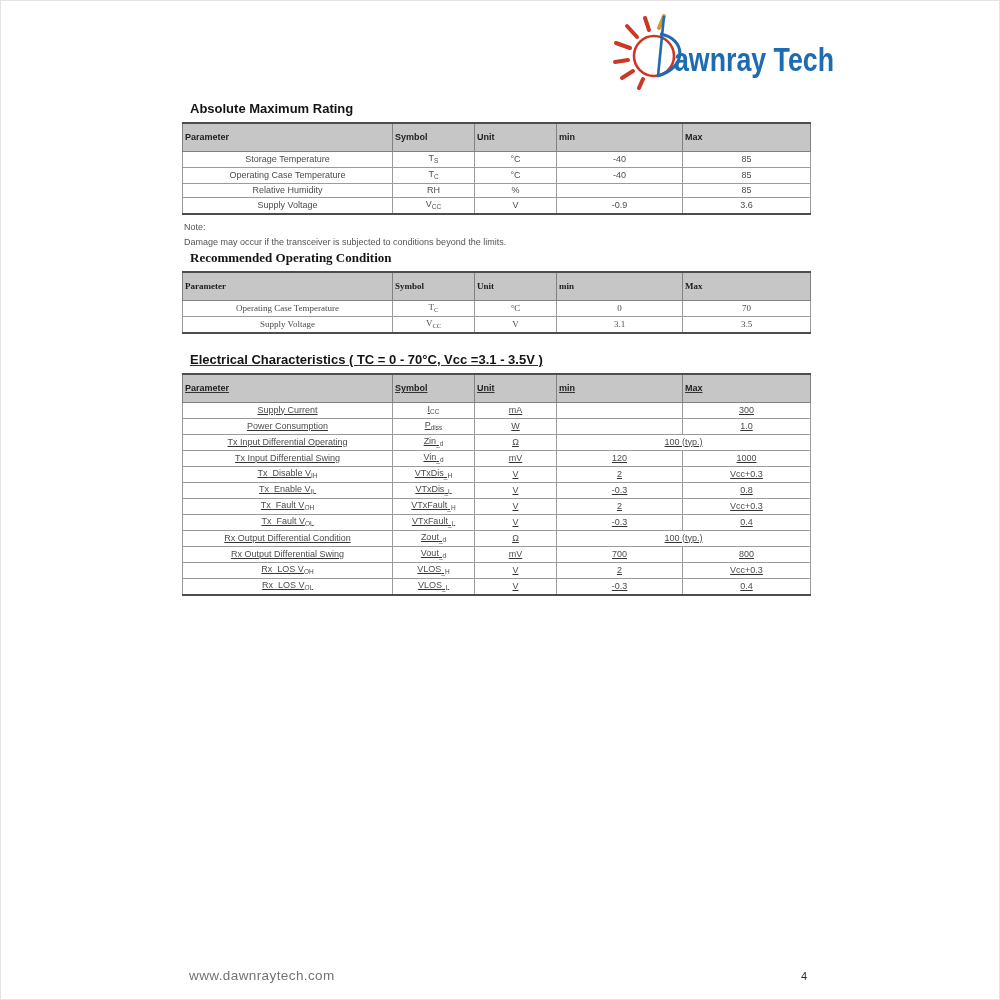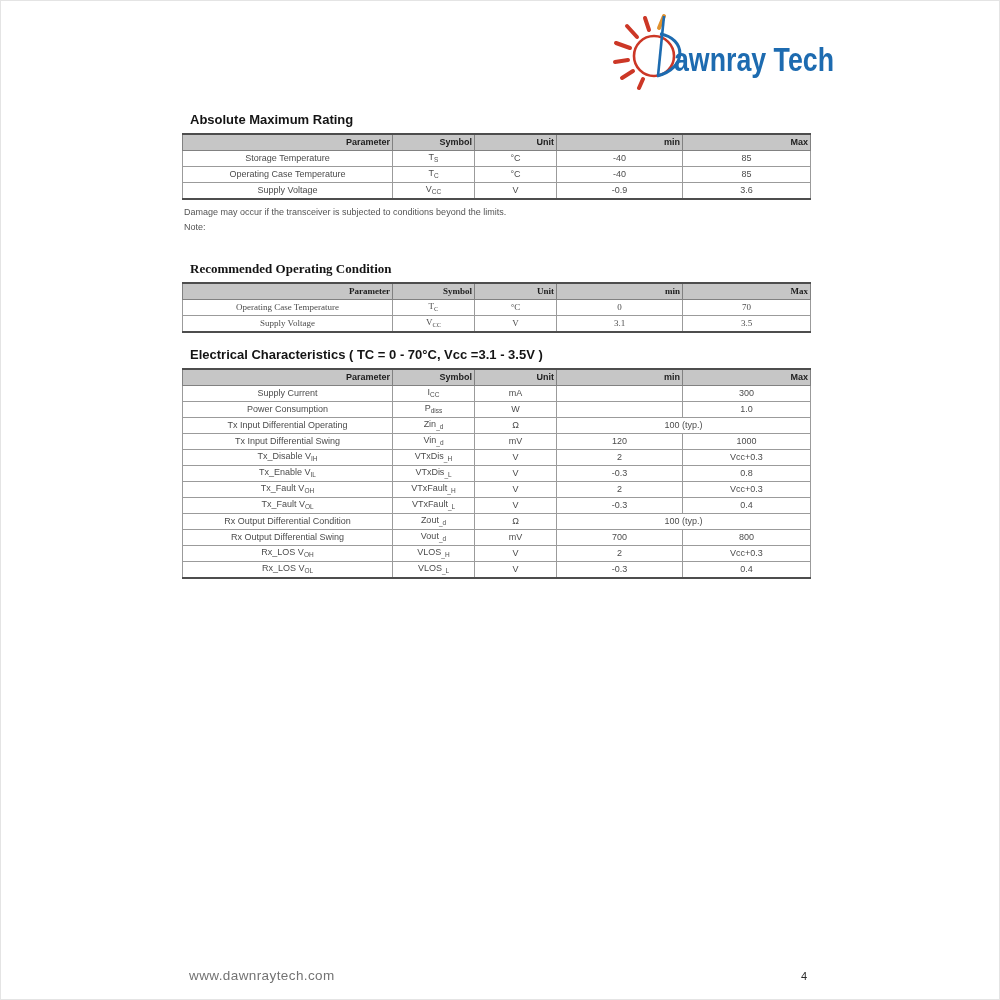--- a/index.html
+++ b/index.html
@@ -13,37 +13,37 @@
   }
   .page { position:absolute; inset:0; outline:1px solid #e4e4e4; outline-offset:-1px; }
 
   
   .logo { position:absolute; left:602px; top:10px; width:238px; height:80px; }
 
   
   .section { position:absolute; left:182px; width:628px; }
   #sec1 { top:97px; }
   #sec2 { top:246px;font-family:Liberation Serif, serif; }
-  #sec3 { top:332px; }
+  #sec3 { top:348px;text-decoration:underline; }
   .section h2 {
-    margin:15px 0 6px 8px;
+    margin:4px 0 6px 8px;
     font-size:13px; line-height:15px;
     font-weight:bold; color:#141414;
     white-space:nowrap;
   }
 
   table.spec {
     width:628px; border-collapse:collapse; table-layout:fixed;
     border-top:2px solid #4d4d4d; border-bottom:2px solid #4d4d4d;
     background:#fff;
   }
   table.spec th {
     background:#c6c6c6; color:#1d1d1d;
     font-size:9px; font-weight:bold;
-    height:16px; padding:0 2px; text-align:right;
+    height:28px; padding:0 2px; text-align:left;
     border:1px solid #818181;
   }
   table.spec td {
     font-size:9px; color:#4c4c4c;
     height:14px; line-height:13px; padding:0 2px;
     text-align:center; vertical-align:middle;
     border:1px solid #9b9b9b;
     overflow:hidden; white-space:nowrap;
   }
   table.spec sub { font-size:6.5px; vertical-align:-2px; letter-spacing:0; }
@@ -120,31 +120,38 @@
             <td>85</td>
           </tr>
           <tr>
             <td>Operating Case Temperature</td>
             <td>T<sub>C</sub></td>
             <td>°C</td>
             <td>-40</td>
             <td>85</td>
           </tr>
           <tr>
+            <td>Relative Humidity</td>
+            <td>RH</td>
+            <td>%</td>
+            <td></td>
+            <td>85</td>
+          </tr>
+          <tr>
             <td>Supply Voltage</td>
             <td>V<sub>CC</sub></td>
             <td>V</td>
             <td>-0.9</td>
             <td>3.6</td>
           </tr>
         </tbody>
     </table>
     <div class="note">
+      <div class="note-line">Note:</div>
       <div class="note-line">Damage may occur if the transceiver is subjected to conditions beyond the limits.</div>
-      <div class="note-line">Note:</div>
     </div>
   </div>
 
   <div class="section" id="sec2">
     <h2>Recommended Operating Condition</h2>
     <table class="spec">
       <colgroup>
           <col style="width:210px">
           <col style="width:82px">
           <col style="width:82px">

